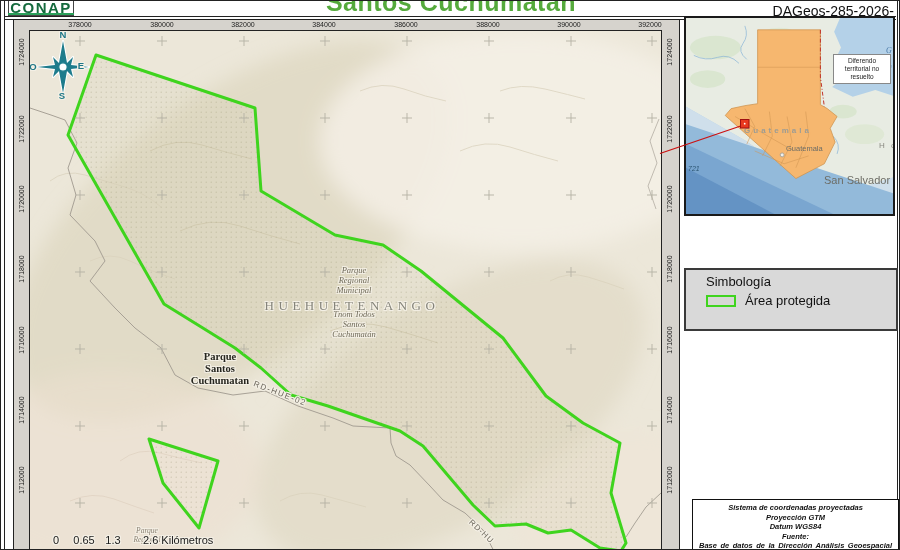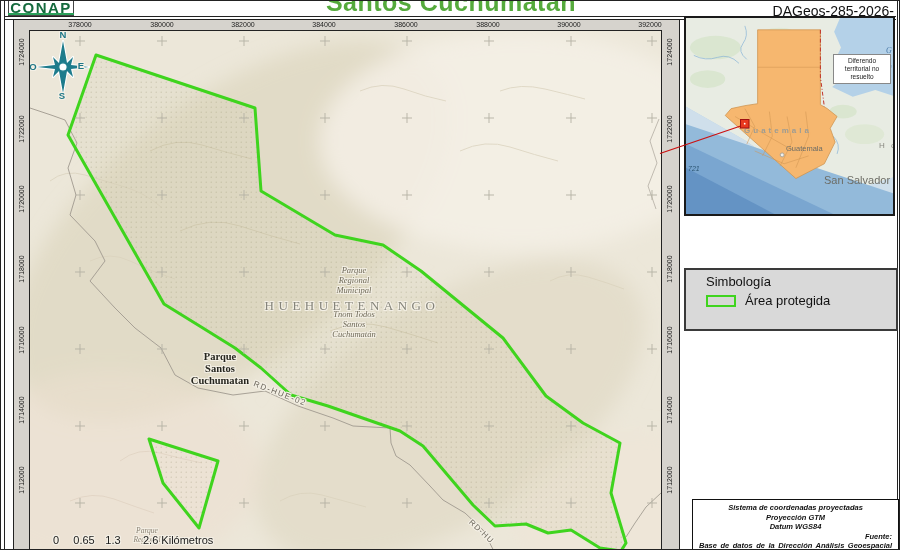--- a/index.html
+++ b/index.html
@@ -66,21 +66,21 @@
   .sw{width:30px;height:12px;margin-right:9px;box-sizing:border-box;flex:0 0 auto;}
   .sw-departmental{background:#e2e2e1;border:1.5px solid #9b9b9b;}
   .sw-protected{background:#d7d7d5;border:2.5px solid #3fd41e;}
   .lg-label{font-size:13px;color:#111;white-space:nowrap;}
 
   
   .source-box{position:absolute;left:691px;top:498px;width:207px;height:70px;border:1.5px solid #111;
               background:#fff;box-sizing:border-box;padding:3px 6px;font-style:italic;font-weight:bold;
               font-size:7.5px;line-height:9.5px;color:#111;}
   .src-center{text-align:center;}
-  .src-left{text-align:right;}
+  .src-left{text-align:center;}
   .src-just{text-align:justify;text-align-last:justify;}
 
   .overlay-svg{position:absolute;left:0;top:0;z-index:60;pointer-events:none;}
 </style>
 </head>
 <body>
 
 <div id="app">
   <div class="edge" style="left:3px"></div>
   <div class="edge" style="left:896px"></div>

